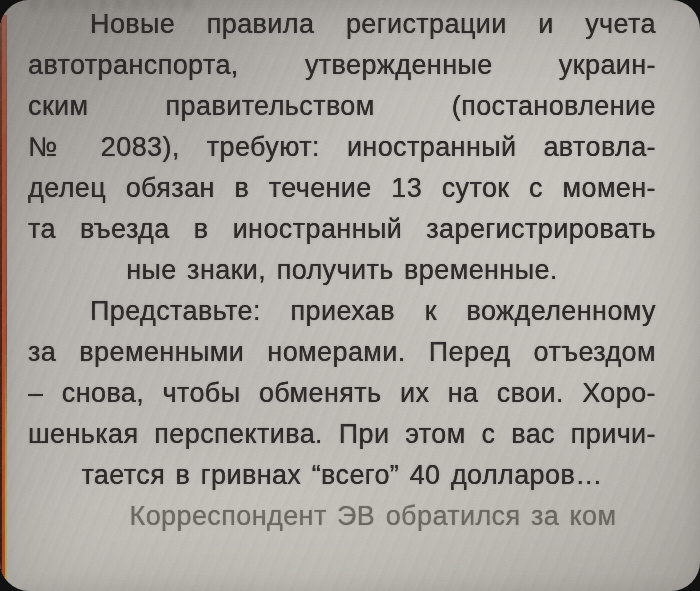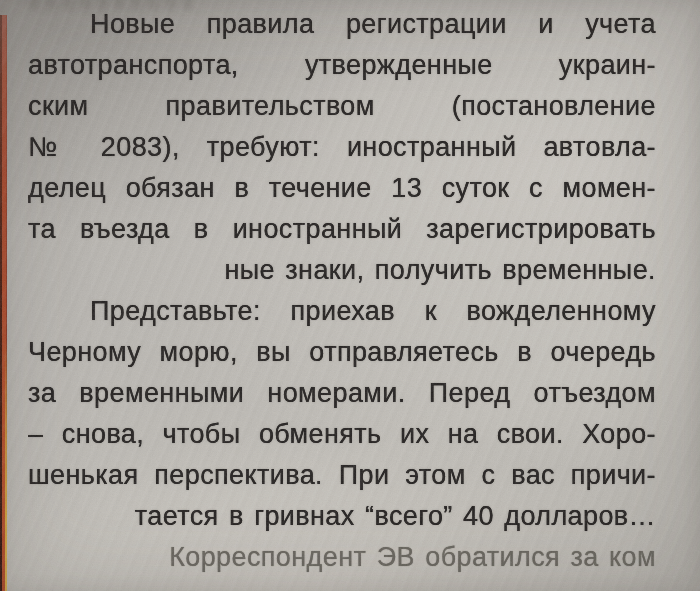--- a/index.html
+++ b/index.html
@@ -6,20 +6,21 @@
   .photo{
     position:relative;
     width:700px;height:591px;
     overflow:hidden;
     background:
       radial-gradient(130% 90% at 78% 30%, rgba(214,210,203,0.55) 0%, rgba(214,210,203,0) 55%),
       radial-gradient(80% 60% at 8% 4%, rgba(88,84,80,0.30) 0%, rgba(88,84,80,0) 60%),
       radial-gradient(90% 45% at 45% 100%, rgba(222,217,209,0.45) 0%, rgba(222,217,209,0) 60%),
       linear-gradient(160deg, #aeaba6 0%, #b8b5b0 38%, #bfbcb6 70%, #b3b0aa 100%);
     font-family:"Liberation Sans", sans-serif;
+    border-radius:29px;
   }
   .photo::after{ 
     content:"";position:absolute;inset:0;pointer-events:none;
     box-shadow:inset 0 0 90px rgba(55,50,45,0.22), inset 0 0 18px rgba(55,50,45,0.10);
   }
   .scratches{
     position:absolute;inset:0;pointer-events:none;opacity:.5;
     background:
       repeating-linear-gradient(113deg, rgba(255,255,255,0.05) 0 2px, rgba(0,0,0,0.02) 4px 7px, transparent 7px 13px),
       repeating-linear-gradient(21deg, rgba(255,255,255,0.03) 0 1px, transparent 3px 11px);
@@ -54,21 +55,21 @@
     color:#242120;
     font-size:27px;
     line-height:41px;
     letter-spacing:.4px;
     word-spacing:2.5px;
     text-shadow:0 0 .6px rgba(28,26,24,.95), 0 0 2.2px rgba(45,42,38,.30);
     filter:blur(.22px);
   }
   .line{white-space:nowrap;}
   .just{white-space:normal;text-align:justify;text-align-last:justify;overflow:hidden;height:41px;}
-  .left{text-align:right;}
+  .left{text-align:center;}
   .ind{padding-left:62px;}
   .partial{
     color:#5d5a53;
     text-shadow:0 0 1px rgba(93,90,83,.9);
     filter:blur(.5px);
     opacity:.9;
   }
 </style>
 </head>
 <body>
@@ -82,21 +83,20 @@
 
   <div class="text-block">
     <div class="line just ind">Новые правила регистрации и учета</div>
     <div class="line just">автотранспорта, утвержденные украин-</div>
     <div class="line just">ским правительством (постановление</div>
     <div class="line just">№ 2083), требуют: иностранный автовла-</div>
     <div class="line just">делец обязан в течение 13 суток с момен-</div>
     <div class="line just">та въезда в иностранный зарегистрировать</div>
     <div class="line left">ные знаки, получить временные.</div>
     <div class="line just ind">Представьте: приехав к вожделенному</div>
-    <div class="line just">Черному морю, вы отправляетесь в очередь</div>
     <div class="line just">за временными номерами. Перед отъездом</div>
     <div class="line just">– снова, чтобы обменять их на свои. Хоро-</div>
     <div class="line just">шенькая перспектива. При этом с вас причи-</div>
     <div class="line left">тается в гривнах “всего” 40 долларов…</div>
     <div class="line left ind partial">Корреспондент ЭВ обратился за ком</div>
   </div>
 
   <div class="scratches"></div>
 
   <svg class="noise" width="700" height="591" aria-hidden="true">

